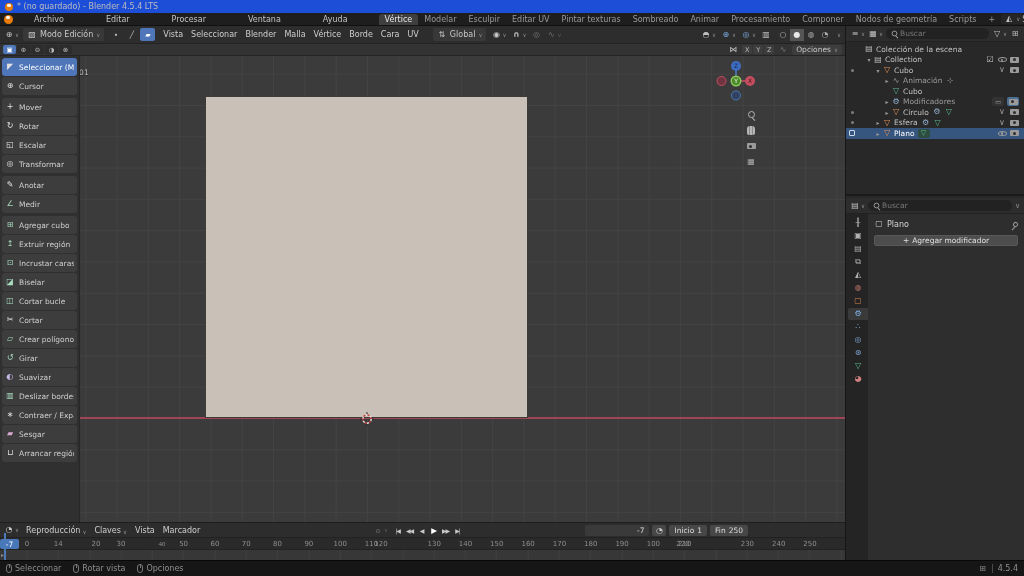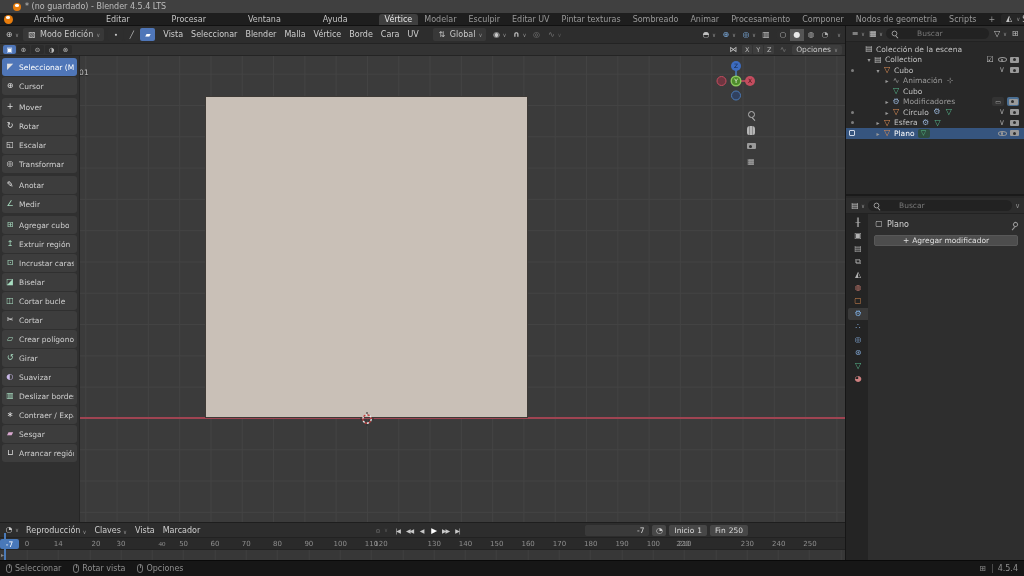--- a/index.html
+++ b/index.html
@@ -1,21 +1,21 @@
 <!DOCTYPE html>
 <html><head>
 <meta charset="utf-8">
 <style>
   *{box-sizing:border-box;margin:0;padding:0}
   html,body{background:#000}
   body{font-family:"DejaVu Sans",sans-serif}
   .screen{position:relative;width:1024px;height:576px;background:#1d1d1d;overflow:hidden;font-size:8px;color:#c8c8c8}
 
   
-  .titlebar{position:absolute;left:0;top:0;width:100%;height:13px;background:#404040;display:flex;align-items:center;gap:4px;padding:0 13px}
+  .titlebar{position:absolute;left:0;top:0;width:100%;height:13px;background:#1d4ed8;display:flex;align-items:center;gap:4px;padding:0 5px}
   .blogo{width:8px;height:8px;border-radius:50%;background:#e87d0d;position:relative;flex:0 0 auto}
   .blogo::after{content:'';position:absolute;left:2px;top:1.5px;width:4px;height:2.5px;background:#fff;border-radius:50%}
   .titletext{font-size:8px;color:#bdbdbd;white-space:nowrap}
 
   
   .topbar{position:absolute;left:0;top:13px;width:100%;height:13px;background:#1e1e1e;display:flex;align-items:center;padding:0 4px;border-bottom:1px solid #111}
   .menu-item{padding:0 21px;color:#c4c4c4;cursor:default;white-space:nowrap}
   .wtabs{display:flex;align-items:center;margin-left:10px}
   .wtab{padding:1px 6px;border-radius:3px 3px 0 0;color:#999;white-space:nowrap}
   .wtab.active{background:#3f3f3f;color:#e6e6e6}
@@ -68,21 +68,21 @@
   .toolbar{position:absolute;left:0;top:0;bottom:0;width:80px;background:#303030;border-right:1px solid #262626;padding-top:1px}
   .tgroup{margin-bottom:3px}
   .tool{display:flex;align-items:center;gap:4px;height:18px;margin:1px 2px;background:#3d3d3d;border-radius:3px;padding:0 3px;overflow:hidden}
   .tool.active{background:#4f76b8}
   .tool.active .tlabel{color:#fff}
   .tlabel{font-size:7.5px;color:#cfcfcf;white-space:nowrap;overflow:hidden}
 
   
   .outliner{position:absolute;left:0;top:0;width:100%;height:170px;background:#282828;border-bottom:2px solid #1a1a1a}
   .ohead{height:16px;background:#2d2d2d;border-bottom:1px solid #222;display:flex;align-items:center;gap:3px;padding:0 4px}
-  .search{display:flex;align-items:center;gap:19px;background:#222;border-radius:7px;height:11px;padding:0 5px;flex:1}
+  .search{display:flex;align-items:center;gap:2px;background:#222;border-radius:7px;height:11px;padding:0 5px;flex:1}
   .search input{background:transparent;border:none;outline:none;color:#bbb;font-size:7.5px;width:100%;font-family:"DejaVu Sans",sans-serif}
   .search input::placeholder{color:#777}
   .tree{padding-top:2px}
   .trow{display:flex;align-items:center;height:10.5px;padding:0 5px 0 2px;font-size:7.5px;color:#c3c3c3}
   .trow.sel{background:#36557f;color:#fff}
   .leftslot{width:8px;display:inline-flex;align-items:center;justify-content:center;flex:0 0 auto}
   .dotc{width:3px;height:3px;border-radius:50%;background:#7e7e7e}
   .amark{width:6px;height:6px;border:1px solid #cfd8e8;border-radius:1px}
   .exp{width:8px;color:#9a9a9a;font-size:6px;text-align:center;flex:0 0 auto}
   .tlab{margin-left:2px;white-space:nowrap}

